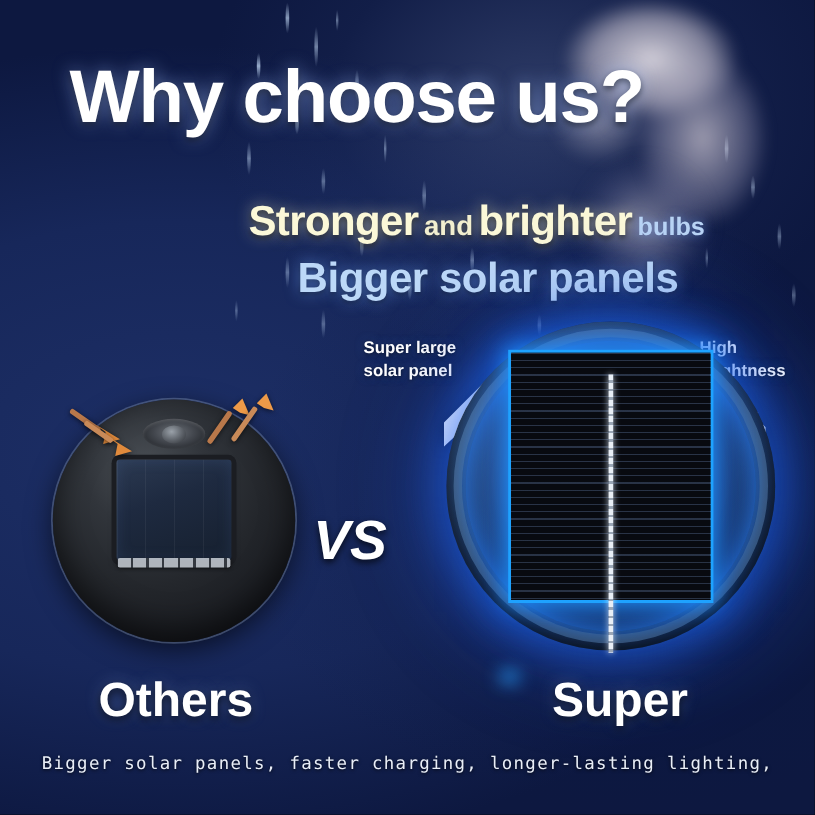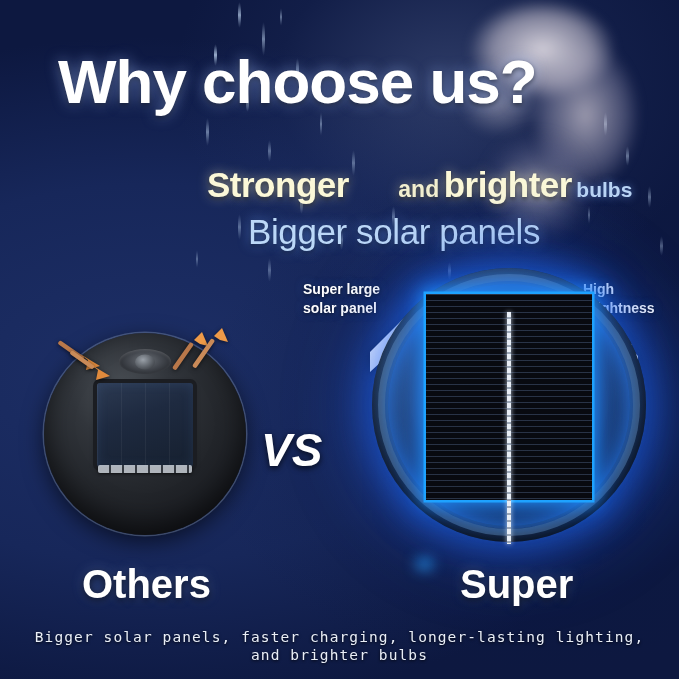--- a/index.html
+++ b/index.html
@@ -32,24 +32,24 @@
   
   .title{
     position:absolute;left:58px;top:46px;
     font-size:62px;font-weight:bold;color:#ffffff;letter-spacing:-1px;
     text-shadow:0 0 14px rgba(160,190,255,.55), 0 2px 5px rgba(0,0,0,.65);
     white-space:nowrap;
   }
   .line2{position:absolute;left:207px;top:165px;white-space:nowrap;
     text-shadow:0 0 12px rgba(255,245,190,.55),0 2px 4px rgba(0,0,0,.6);}
   .w-strong,.w-bright{font-size:35px;font-weight:bold;color:#fbf8d8;letter-spacing:-.5px;}
-  .w-and{font-size:23px;font-weight:bold;color:#f2efd0;margin-left:45px;}
+  .w-and{font-size:23px;font-weight:bold;color:#f2efd0;}
   .w-bulbs{font-size:21px;font-weight:bold;color:#b9d4f5;text-shadow:0 0 9px rgba(120,170,255,.6);}
   .line3{position:absolute;left:248px;top:212px;white-space:nowrap;
-    font-size:35px;font-weight:normal;color:#bcd8f8;letter-spacing:-.4px;
+    font-size:35px;font-weight:bold;color:#bcd8f8;letter-spacing:-.4px;
     text-shadow:0 0 12px rgba(110,165,255,.65),0 2px 4px rgba(0,0,0,.55);}
   
   .callout{position:absolute;font-size:14px;font-weight:bold;color:#ffffff;line-height:1.35;
     text-shadow:0 1px 4px rgba(0,0,0,.85),0 0 8px rgba(60,110,200,.6);}
   .callout.left{left:303px;top:280px;}
   .callout.right{left:583px;top:280px;}
   
   .warrow{position:absolute;pointer-events:none;filter:drop-shadow(0 2px 5px rgba(0,0,0,.55));}
   
   .disc-left{
@@ -222,16 +222,15 @@
       <div class="busbar"></div>
     </div>
   </div>
 
   <div class="vs">VS</div>
   <div class="lbl others">Others</div>
   <div class="lbl ours">Super</div>
 
   <div class="caption">
     <div>Bigger solar panels, faster charging, longer-lasting lighting,</div>
-    <div>and brighter bulbs</div>
   </div>
 
 </div>
 
 </body></html>

